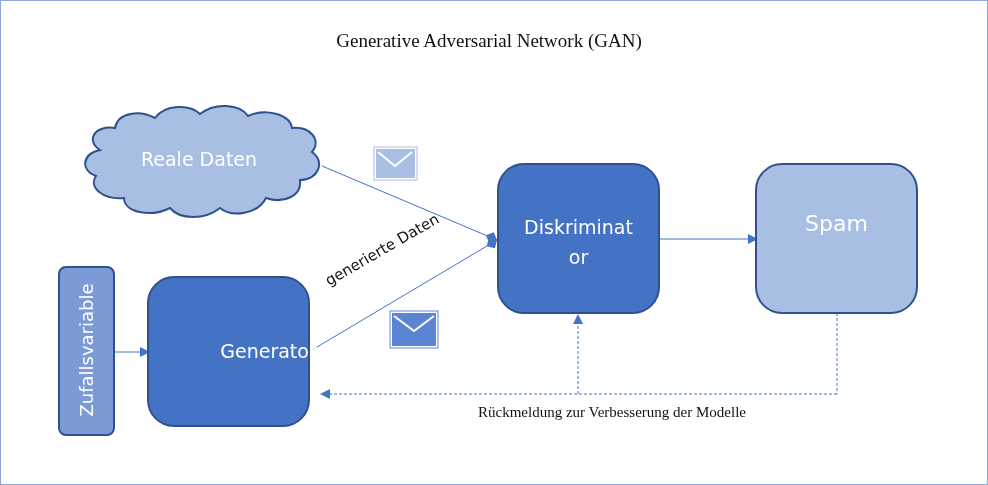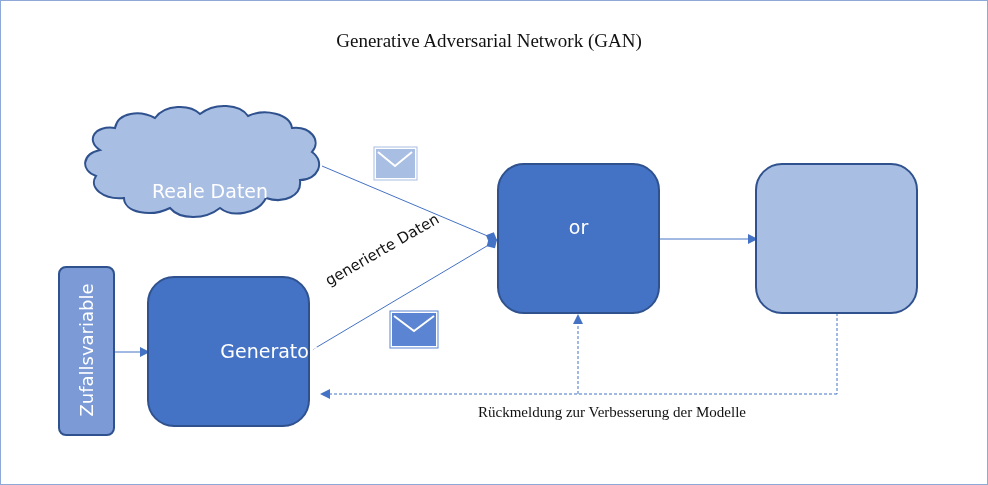--- a/index.html
+++ b/index.html
@@ -53,28 +53,30 @@
   </g>
 
   <rect x="59" y="267" width="55" height="168" rx="7" fill="#7b9ad6" stroke="#2f528f" stroke-width="2"></rect>
   <rect x="148" y="277" width="161" height="149" rx="26" fill="#4472c4" stroke="#2f528f" stroke-width="2"></rect>
   <rect x="498" y="164" width="161" height="149" rx="26" fill="#4472c4" stroke="#2f528f" stroke-width="2"></rect>
   <rect x="756" y="164" width="161" height="149" rx="26" fill="#a9bee3" stroke="#2f528f" stroke-width="2"></rect>
 </svg>
 
 <div class="title">Generative Adversarial Network (GAN)</div>
 
-<div class="node-text" style="left:110px; top:148px; width:200px; font-size:19px;margin-top:32px;">Reale Daten</div>
+<div class="node-text" style="left:99px; top:148px; width:200px; font-size:19px;">Reale Daten</div>
 
 <div class="zufall-label">Zufallsvariable</div>
 
 <div class="node-text" style="left:148px; top:340px; width:161px; font-size:19px;padding-left:40px;">Generator</div>
 
 <div class="node-text" style="left:498px; top:212px; width:161px; font-size:19px; line-height:30px;">
+  <div>Diskriminat</div>
   <div>or</div>
 </div>
 
 <div class="node-text" style="left:756px; top:207px; width:161px; font-size:22px; line-height:34px;">
+  <div>Spam</div>
 </div>
 
 <div class="gen-label">generierte Daten</div>
 
 <div class="feedback-label">Rückmeldung zur Verbesserung der Modelle</div>
 
 </body></html>

